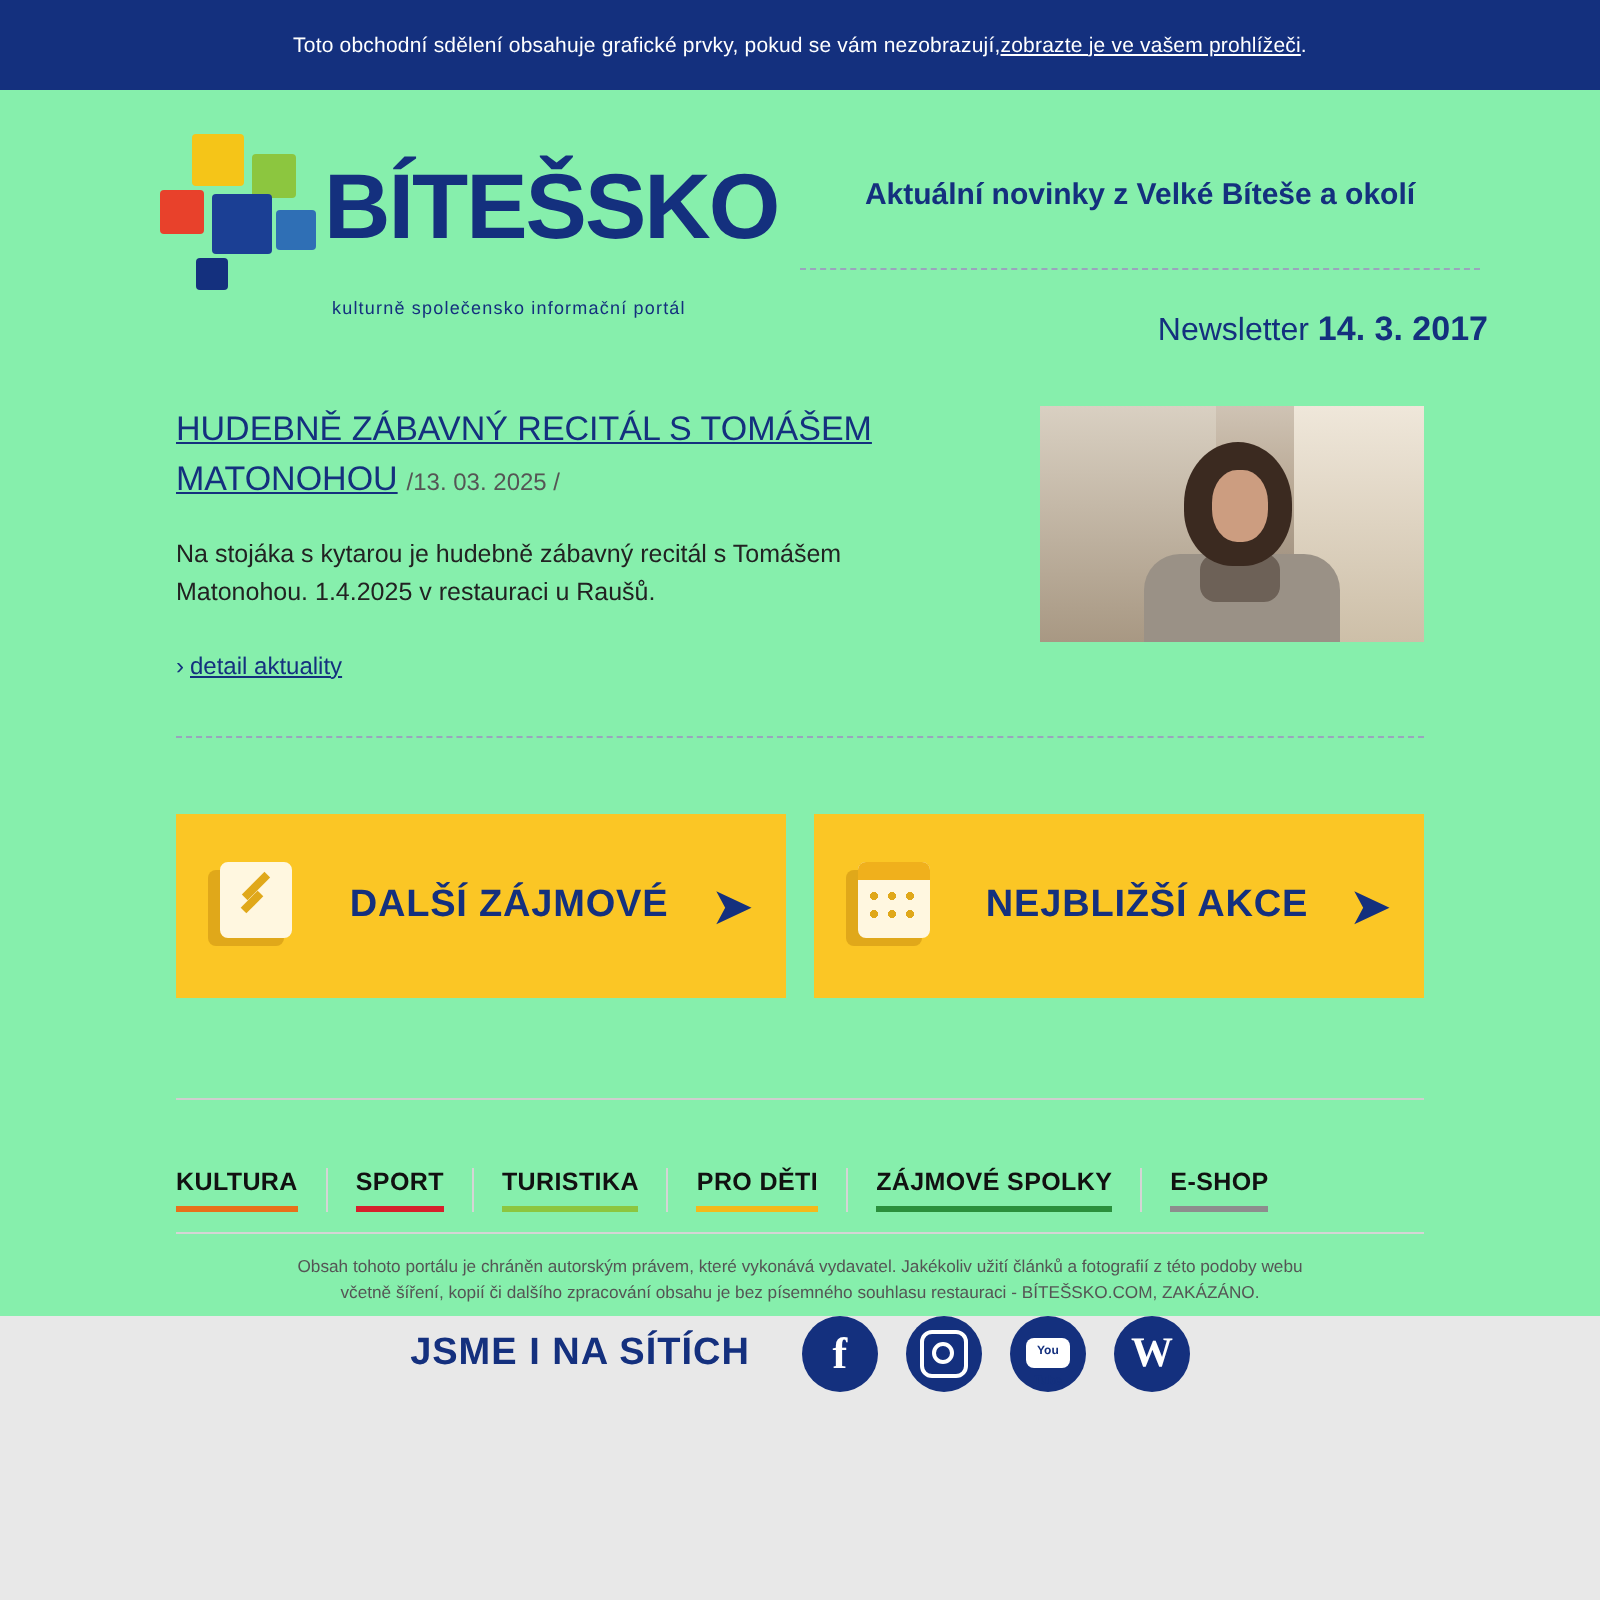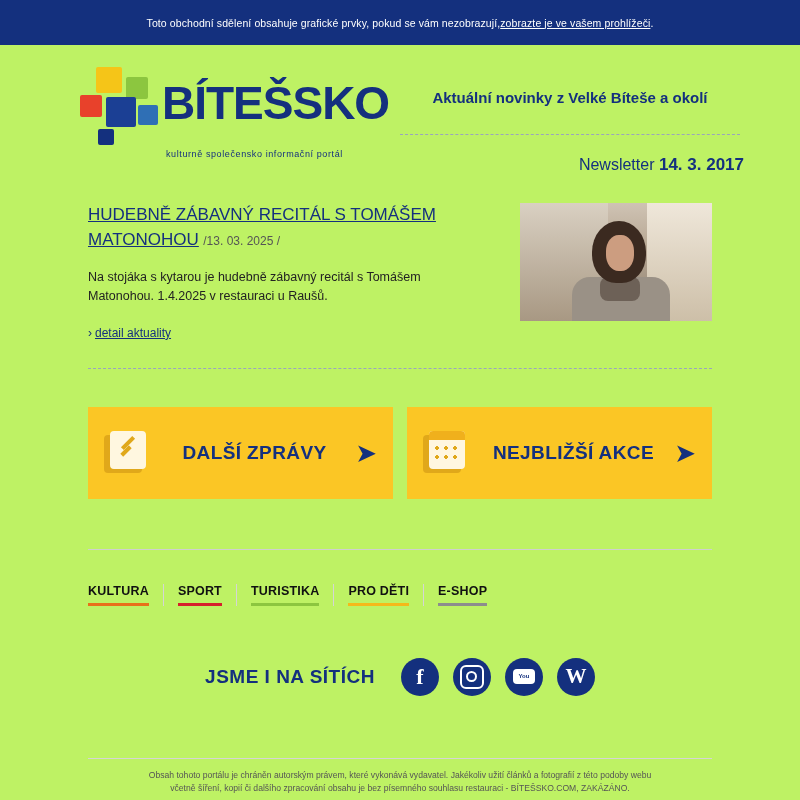--- a/index.html
+++ b/index.html
@@ -8,22 +8,22 @@
   }
   body {
     width: 800px;
     height: 800px;
     background: #e8e8e8;
     font-family: "Liberation Sans", sans-serif;
     overflow: hidden;
   }
   .page {
     width: 800px;
-    height: 800px;
-    background: #bef264;
+    height: 658px;
+    background: #86efac;
     position: relative;
     box-sizing: border-box;
   }
   
   .topbar {
     background: #14307e;
     color: #ffffff;
     height: 45px;
     display: flex;
     align-items: center;
@@ -410,21 +410,21 @@
   <div class="divider-dashed"></div>
 
   <div class="cta-row">
     <div class="cta">
       <div class="cta-icon">
         <span class="shadow"></span>
         <span class="card"></span>
         <span class="pen"></span>
         <span class="pen2"></span>
       </div>
-      <div class="cta-label">DALŠÍ ZPRÁVY</div>
+      <div class="cta-label">DALŠÍ ZÁJMOVÉ</div>
       <div class="cta-arrow">➤</div>
     </div>
     <div class="cta">
       <div class="cta-icon">
         <span class="shadow"></span>
         <span class="card"></span>
         <span class="calhead"></span>
         <span class="dots"></span>
       </div>
       <div class="cta-label">NEJBLIŽŠÍ AKCE</div>
@@ -445,20 +445,24 @@
       </div>
       <div class="cat">
         <div class="cat-label">TURISTIKA</div>
         <div class="cat-bar" style="background:#8cc63f"></div>
       </div>
       <div class="cat">
         <div class="cat-label">PRO DĚTI</div>
         <div class="cat-bar" style="background:#f5b91a"></div>
       </div>
       <div class="cat">
+        <div class="cat-label">ZÁJMOVÉ SPOLKY</div>
+        <div class="cat-bar" style="background:#2a8f3c"></div>
+      </div>
+      <div class="cat">
         <div class="cat-label">E-SHOP</div>
         <div class="cat-bar" style="background:#8d8d8d"></div>
       </div>
     </div>
   </div>
 
   <div class="social">
     <div class="social-title">JSME I NA SÍTÍCH</div>
     <div class="soc fb">
         <span>f</span>

